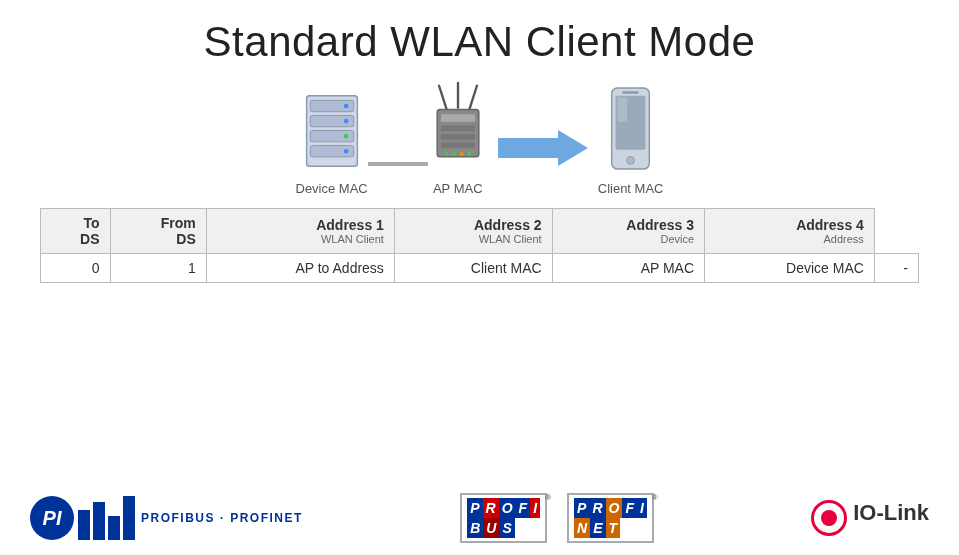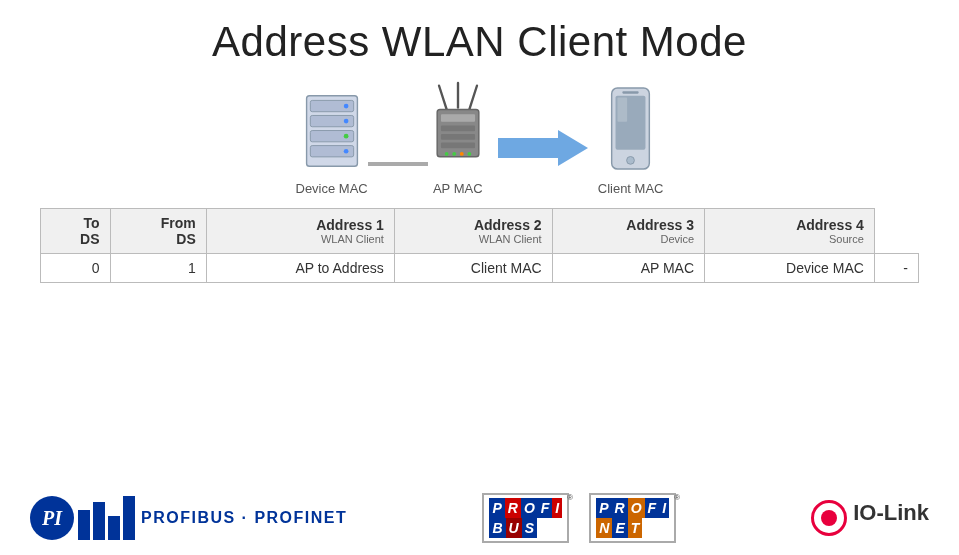--- a/index.html
+++ b/index.html
@@ -234,21 +234,21 @@
 
     .profi-wrapper {
       border: 2px solid #aaa;
       padding: 3px 5px;
       position: relative;
     }
   </style>
 </head>
 <body>
 
-<h1 class="page-title">Address WLAN Client Mode</h1>
+<h1 class="page-title">Standard WLAN Client Mode</h1>
 
 <div class="diagram-area">
 
   <div class="device-block">
     <svg class="server-icon" viewBox="0 0 70 85">
 
       <rect x="8" y="5" width="54" height="75" rx="3" fill="#d0d8e8" stroke="#8899aa" stroke-width="1.5"></rect>
       <rect x="12" y="10" width="46" height="12" rx="2" fill="#b0bcd4" stroke="#8899aa" stroke-width="1"></rect>
       <rect x="12" y="26" width="46" height="12" rx="2" fill="#b0bcd4" stroke="#8899aa" stroke-width="1"></rect>
       <rect x="12" y="42" width="46" height="12" rx="2" fill="#b0bcd4" stroke="#8899aa" stroke-width="1"></rect>
@@ -316,52 +316,52 @@
         <th>
           Address 1<span class="sub-label">WLAN Client</span>
         </th>
         <th>
           Address 2<span class="sub-label">WLAN Client</span>
         </th>
         <th>
           Address 3<span class="sub-label">Device</span>
         </th>
         <th>
-          Address 4<span class="sub-label">Source</span>
+          Address 4<span class="sub-label">Address</span>
         </th>
       </tr>
     </thead>
     <tbody>
       <tr>
         <td>0</td>
         <td>1</td>
         <td>AP to Address</td>
         <td>Client  MAC</td>
         <td>AP MAC</td>
         <td>Device MAC</td>
         <td>-</td>
       </tr>
     </tbody>
   </table>
 </div>
 
 <div class="footer">
 
   <div class="pi-logo">
-    <div style="display:flex;align-items:center;gap:4px;font-family:Liberation Serif, serif;">
+    <div style="display:flex;align-items:center;gap:4px;">
       <div class="pi-circle">PI</div>
       <div class="pi-bars">
         <div class="pi-bar" style="height:30px;"></div>
         <div class="pi-bar" style="height:38px;"></div>
         <div class="pi-bar" style="height:24px;"></div>
         <div class="pi-bar" style="height:44px;"></div>
       </div>
     </div>
     <div class="pi-text-block">
-      <span style="font-size:16px;color:#003399;font-weight:700;letter-spacing:1.5px;">PROFIBUS · PROFINET</span>
+      <span style="font-size:12px;color:#003399;font-weight:700;letter-spacing:1.5px;">PROFIBUS · PROFINET</span>
     </div>
   </div>
 
   <div class="center-logos">
 
     <div class="profi-wrapper" style="position:relative;">
       <div style="font-size:8px;position:absolute;top:-2px;right:-6px;color:#555;">®</div>
       <div style="display:flex;">
         <span class="profi-letter pb-p">P</span>
         <span class="profi-letter pb-r">R</span>

